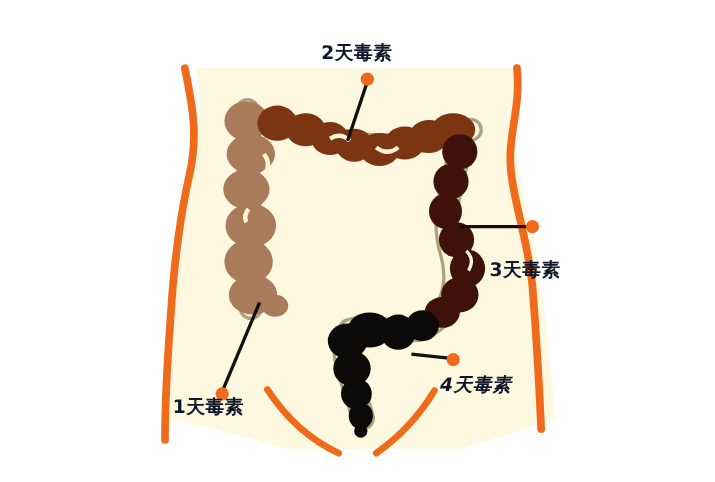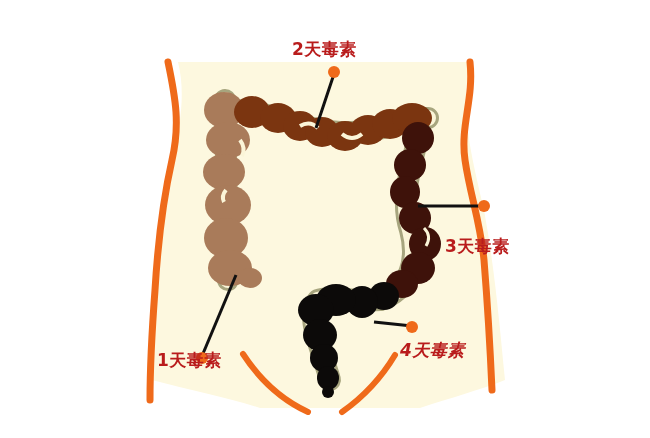--- a/index.html
+++ b/index.html
@@ -1,19 +1,19 @@
 <!DOCTYPE html>
 <html><head>
 <meta charset="utf-8">
 <style>
   html, body { margin: 0; padding: 0; background: #ffffff; }
   body { width: 650px; height: 438px; position: relative; overflow: hidden;
          font-family: "DejaVu Sans", "Liberation Sans", sans-serif; }
   #canvas { position: absolute; left: 0; top: 0; width: 650px; height: 438px; }
-  .label { position: absolute; font-weight: bold; font-size: 17px; color: #b91c1c;
+  .label { position: absolute; font-weight: bold; font-size: 17px; color: #0f172a;
            letter-spacing: 0.5px; white-space: nowrap; line-height: 1; }
 </style>
 </head>
 <body>
 
 <svg id="canvas" viewBox="0 0 650 438" width="650" height="438">
 
   <path d="M178,62 C190,110 170,160 162,220 C155,290 150,340 152,380 C190,390 230,398 260,408
            L420,408 C450,398 480,390 505,380 C500,330 495,270 484,210 C470,150 460,110 470,62 Z" fill="#fdf8df"></path>
 
@@ -95,16 +95,16 @@
   <g>
     <line x1="418" y1="206" x2="483" y2="206" stroke="#111" stroke-width="3"></line>
     <circle cx="484" cy="206" r="6" fill="#ef6a1a"></circle>
   </g>
   <g>
     <line x1="374" y1="322" x2="412" y2="326" stroke="#111" stroke-width="3"></line>
     <circle cx="412" cy="327" r="6" fill="#ef6a1a"></circle>
   </g>
 </svg>
 
-<div class="label" style="left:157px; top:352px;">1天毒素</div>
+<div class="label" style="left:157px; top:362px;">1天毒素</div>
 <div class="label" style="left:292px; top:41px;">2天毒素</div>
 <div class="label" style="left:445px; top:238px;">3天毒素</div>
 <div class="label" style="left:400px; top:342px;font-style:italic;">4天毒素</div>
 
 </body></html>

